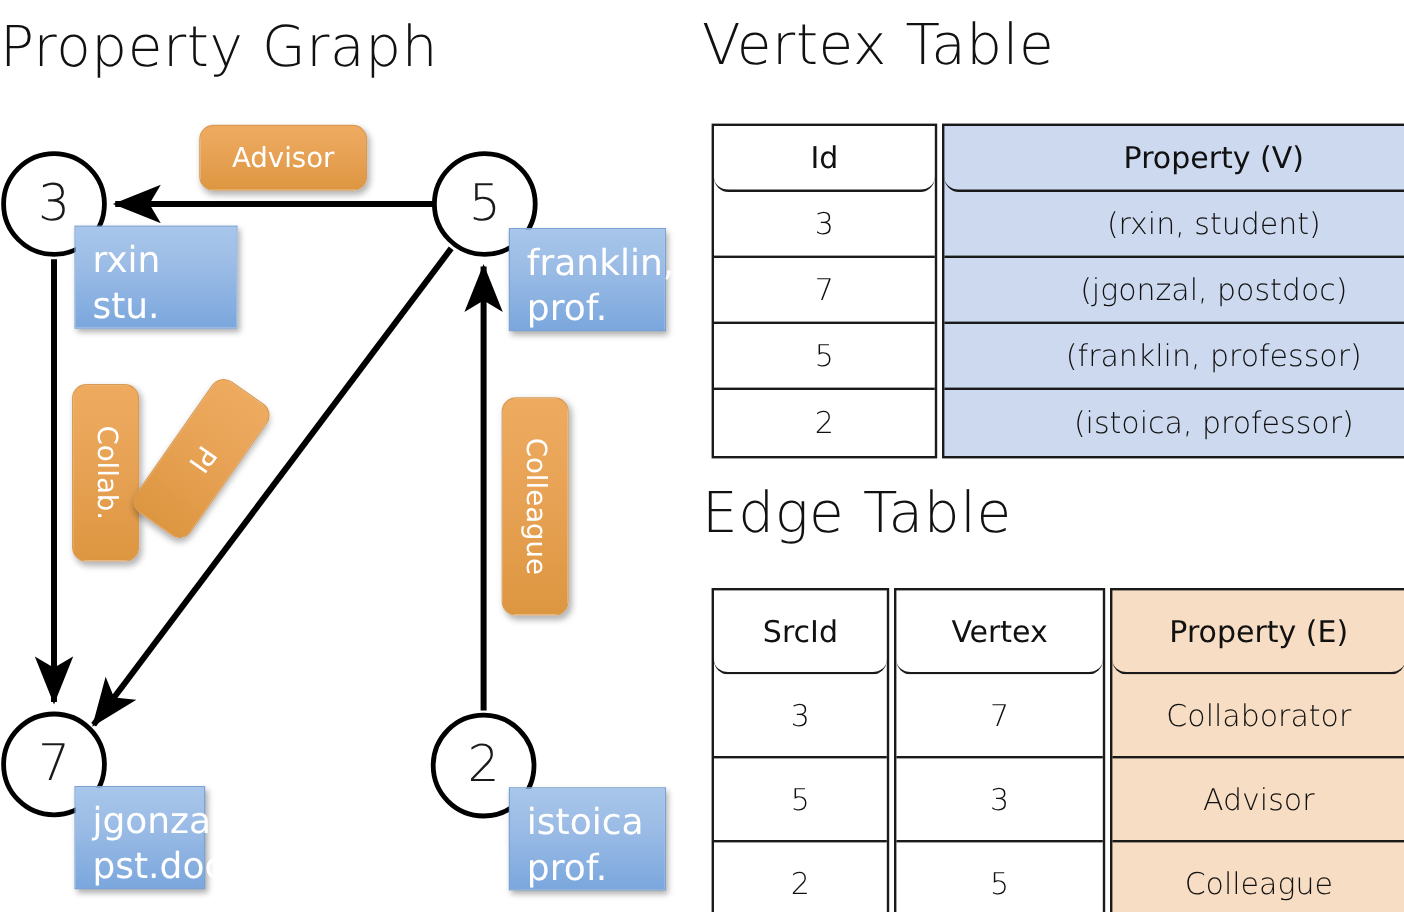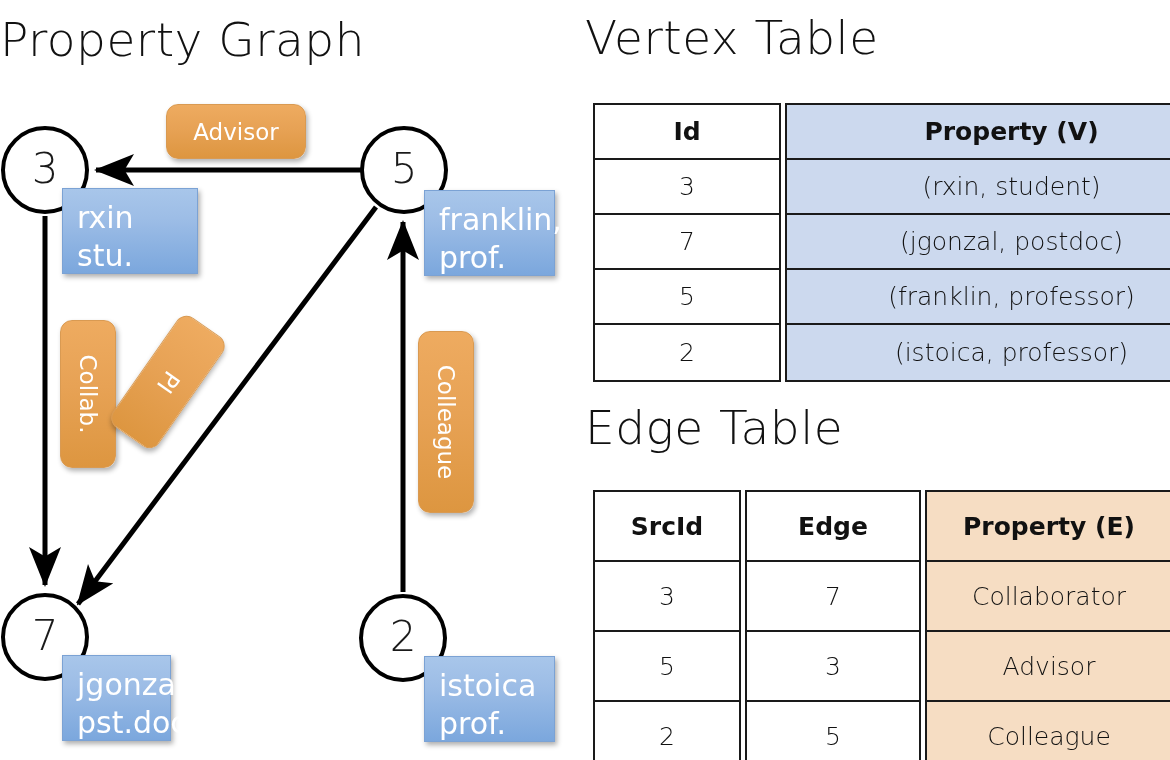--- a/index.html
+++ b/index.html
@@ -86,21 +86,21 @@
   .cell{
     display:flex;align-items:center;justify-content:center;
     font-family:"DejaVu Sans", sans-serif;
     font-weight:300;
     color:#111;
     box-sizing:border-box;
     border-bottom:2px solid #1a1a1a;
     white-space:nowrap;
   }
   .cell:last-child{border-bottom:none;}
-  .cell.head{font-weight:700;}
+  .cell.head{font-weight:400;border-radius:12px;}
 
   
   #vertex-table{left:593px;top:103px;}
   #vertex-table .col-id{width:188px;background:#fff;}
   #vertex-table .col-prop{width:453px;background:#ccd9ee;}
   #vertex-table .cell{height:55px;font-size:25px;}
 
   
   #edge-table{left:593px;top:490px;}
   #edge-table .col-src{width:148px;background:#fff;}
@@ -198,21 +198,21 @@
 
   <div class="tbl" id="edge-table">
     <div class="tbl-col col-src">
       <div class="cell head">SrcId</div>
       <div class="cell">3</div>
       <div class="cell">5</div>
       <div class="cell">2</div>
       <div class="cell">5</div>
     </div>
     <div class="tbl-col col-dst">
-      <div class="cell head">Edge</div>
+      <div class="cell head">Vertex</div>
       <div class="cell">7</div>
       <div class="cell">3</div>
       <div class="cell">5</div>
       <div class="cell">7</div>
     </div>
     <div class="tbl-col col-prop">
       <div class="cell head">Property (E)</div>
       <div class="cell">Collaborator</div>
       <div class="cell">Advisor</div>
       <div class="cell">Colleague</div>

